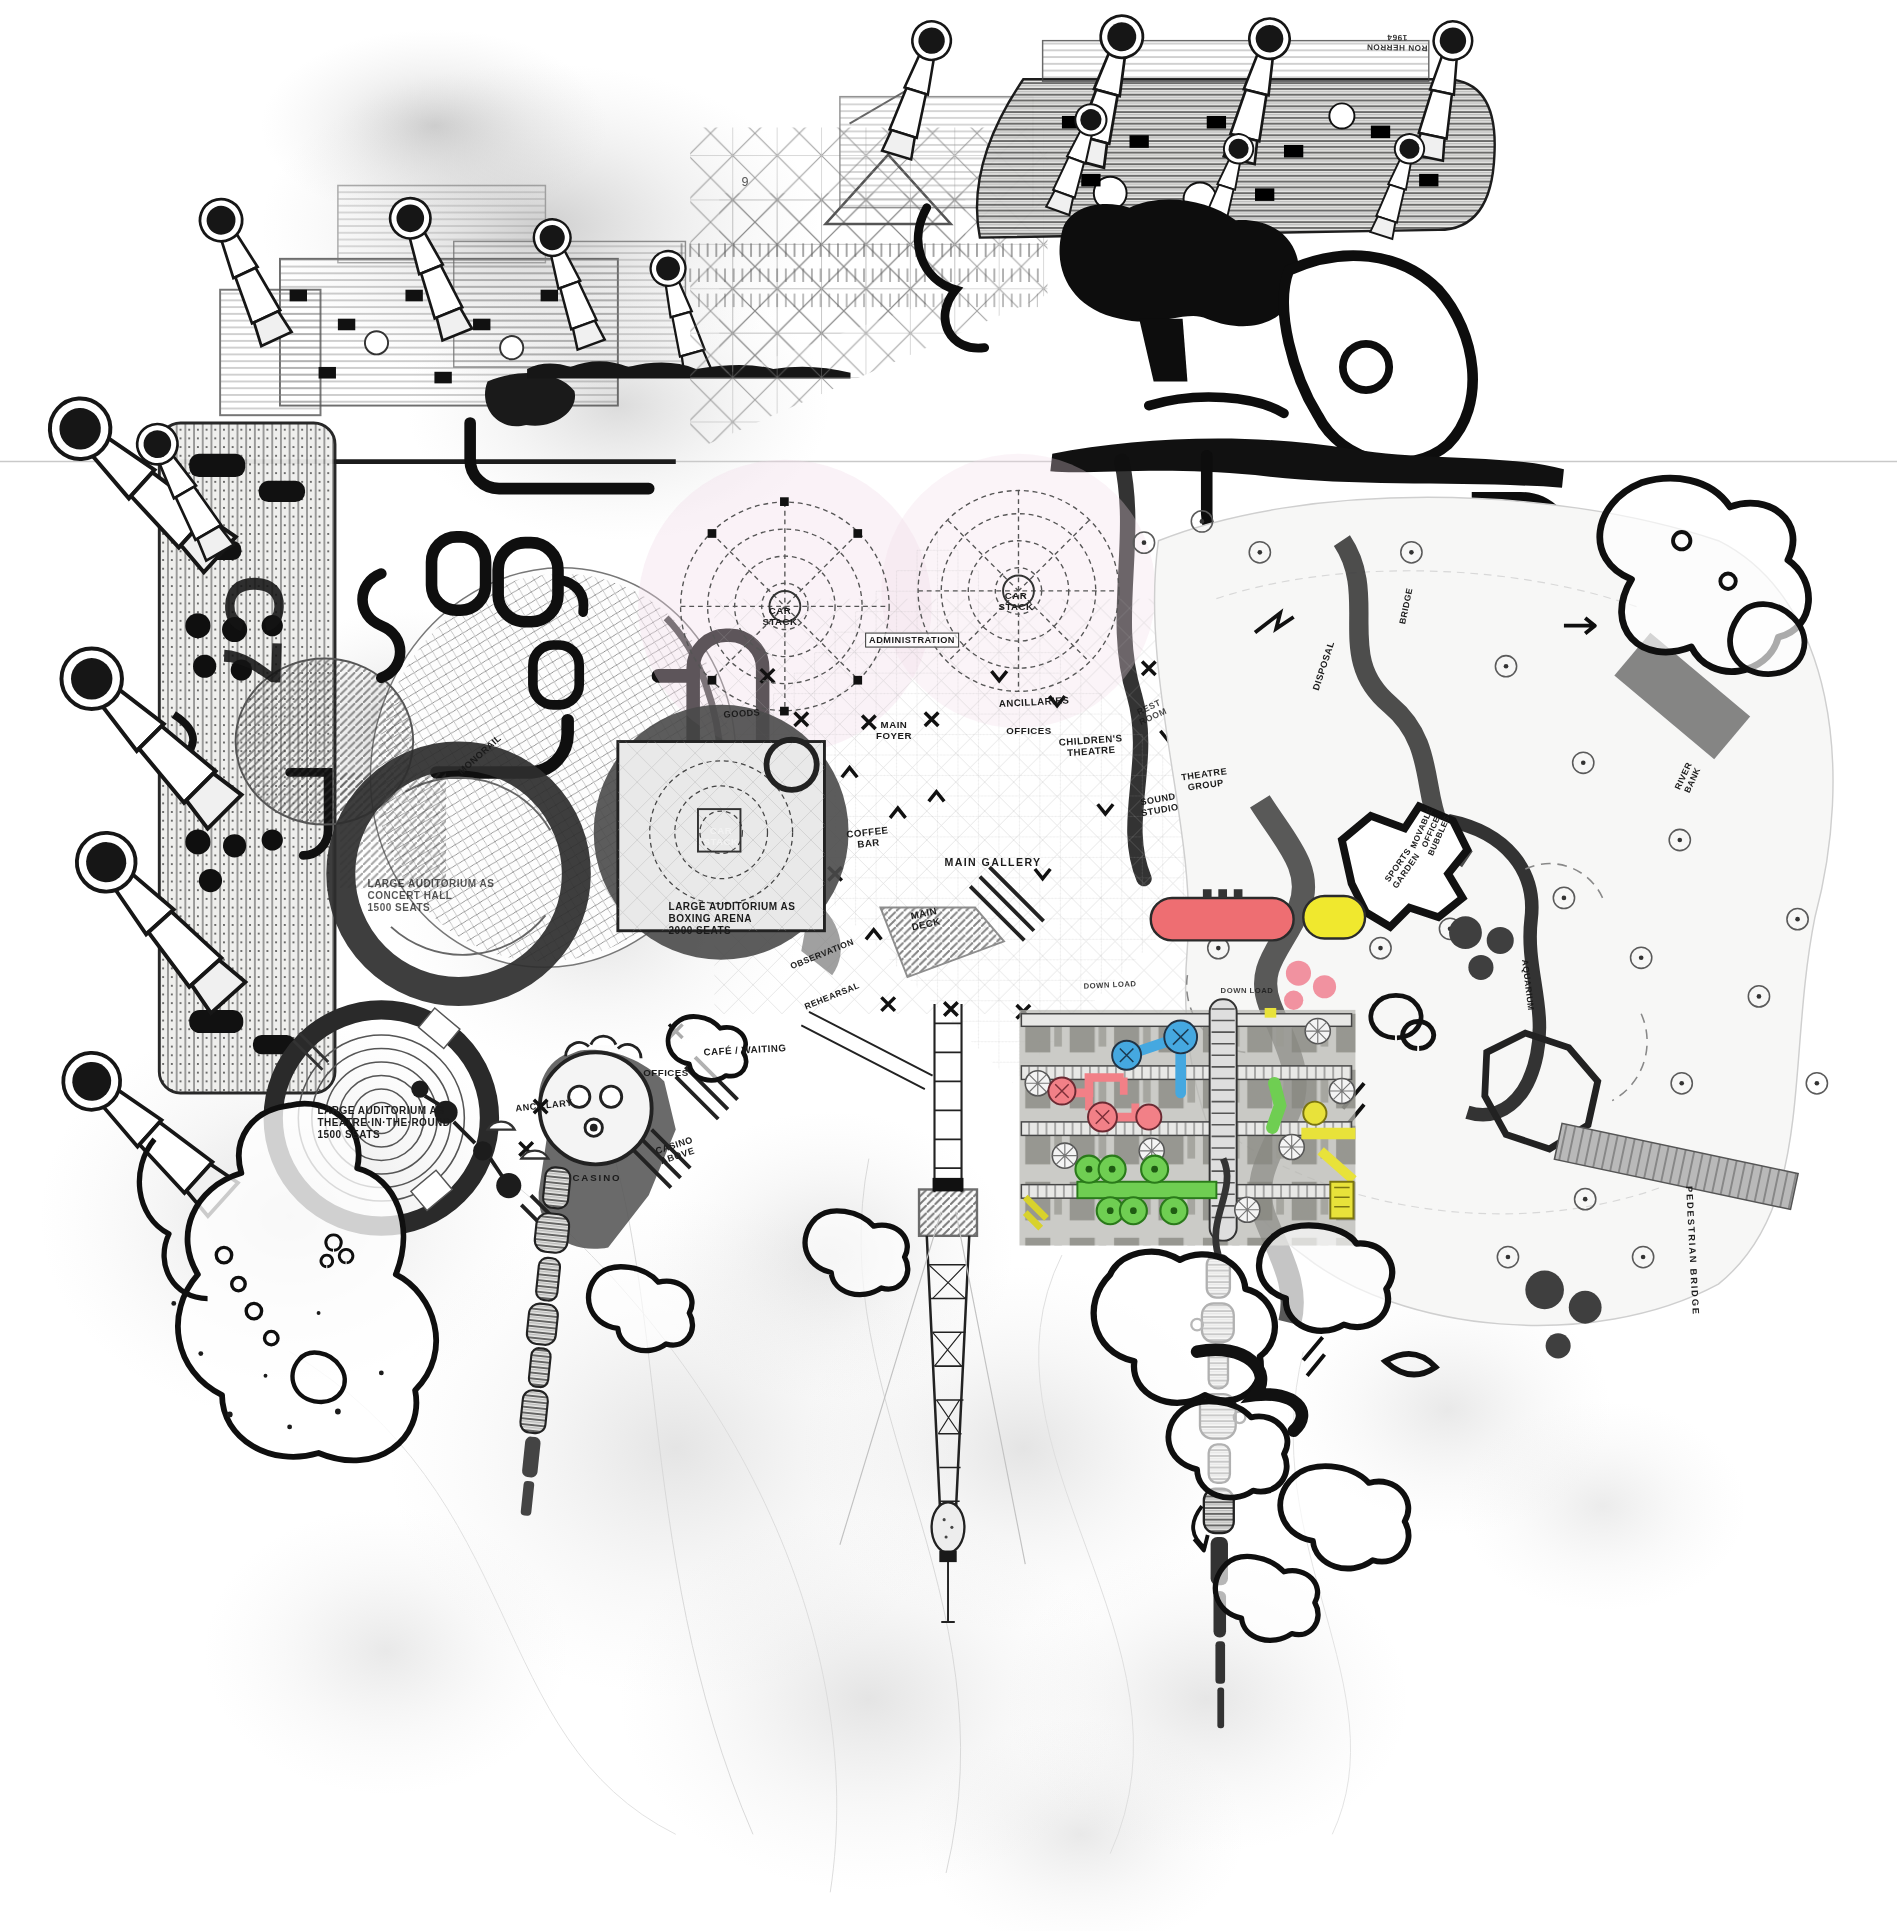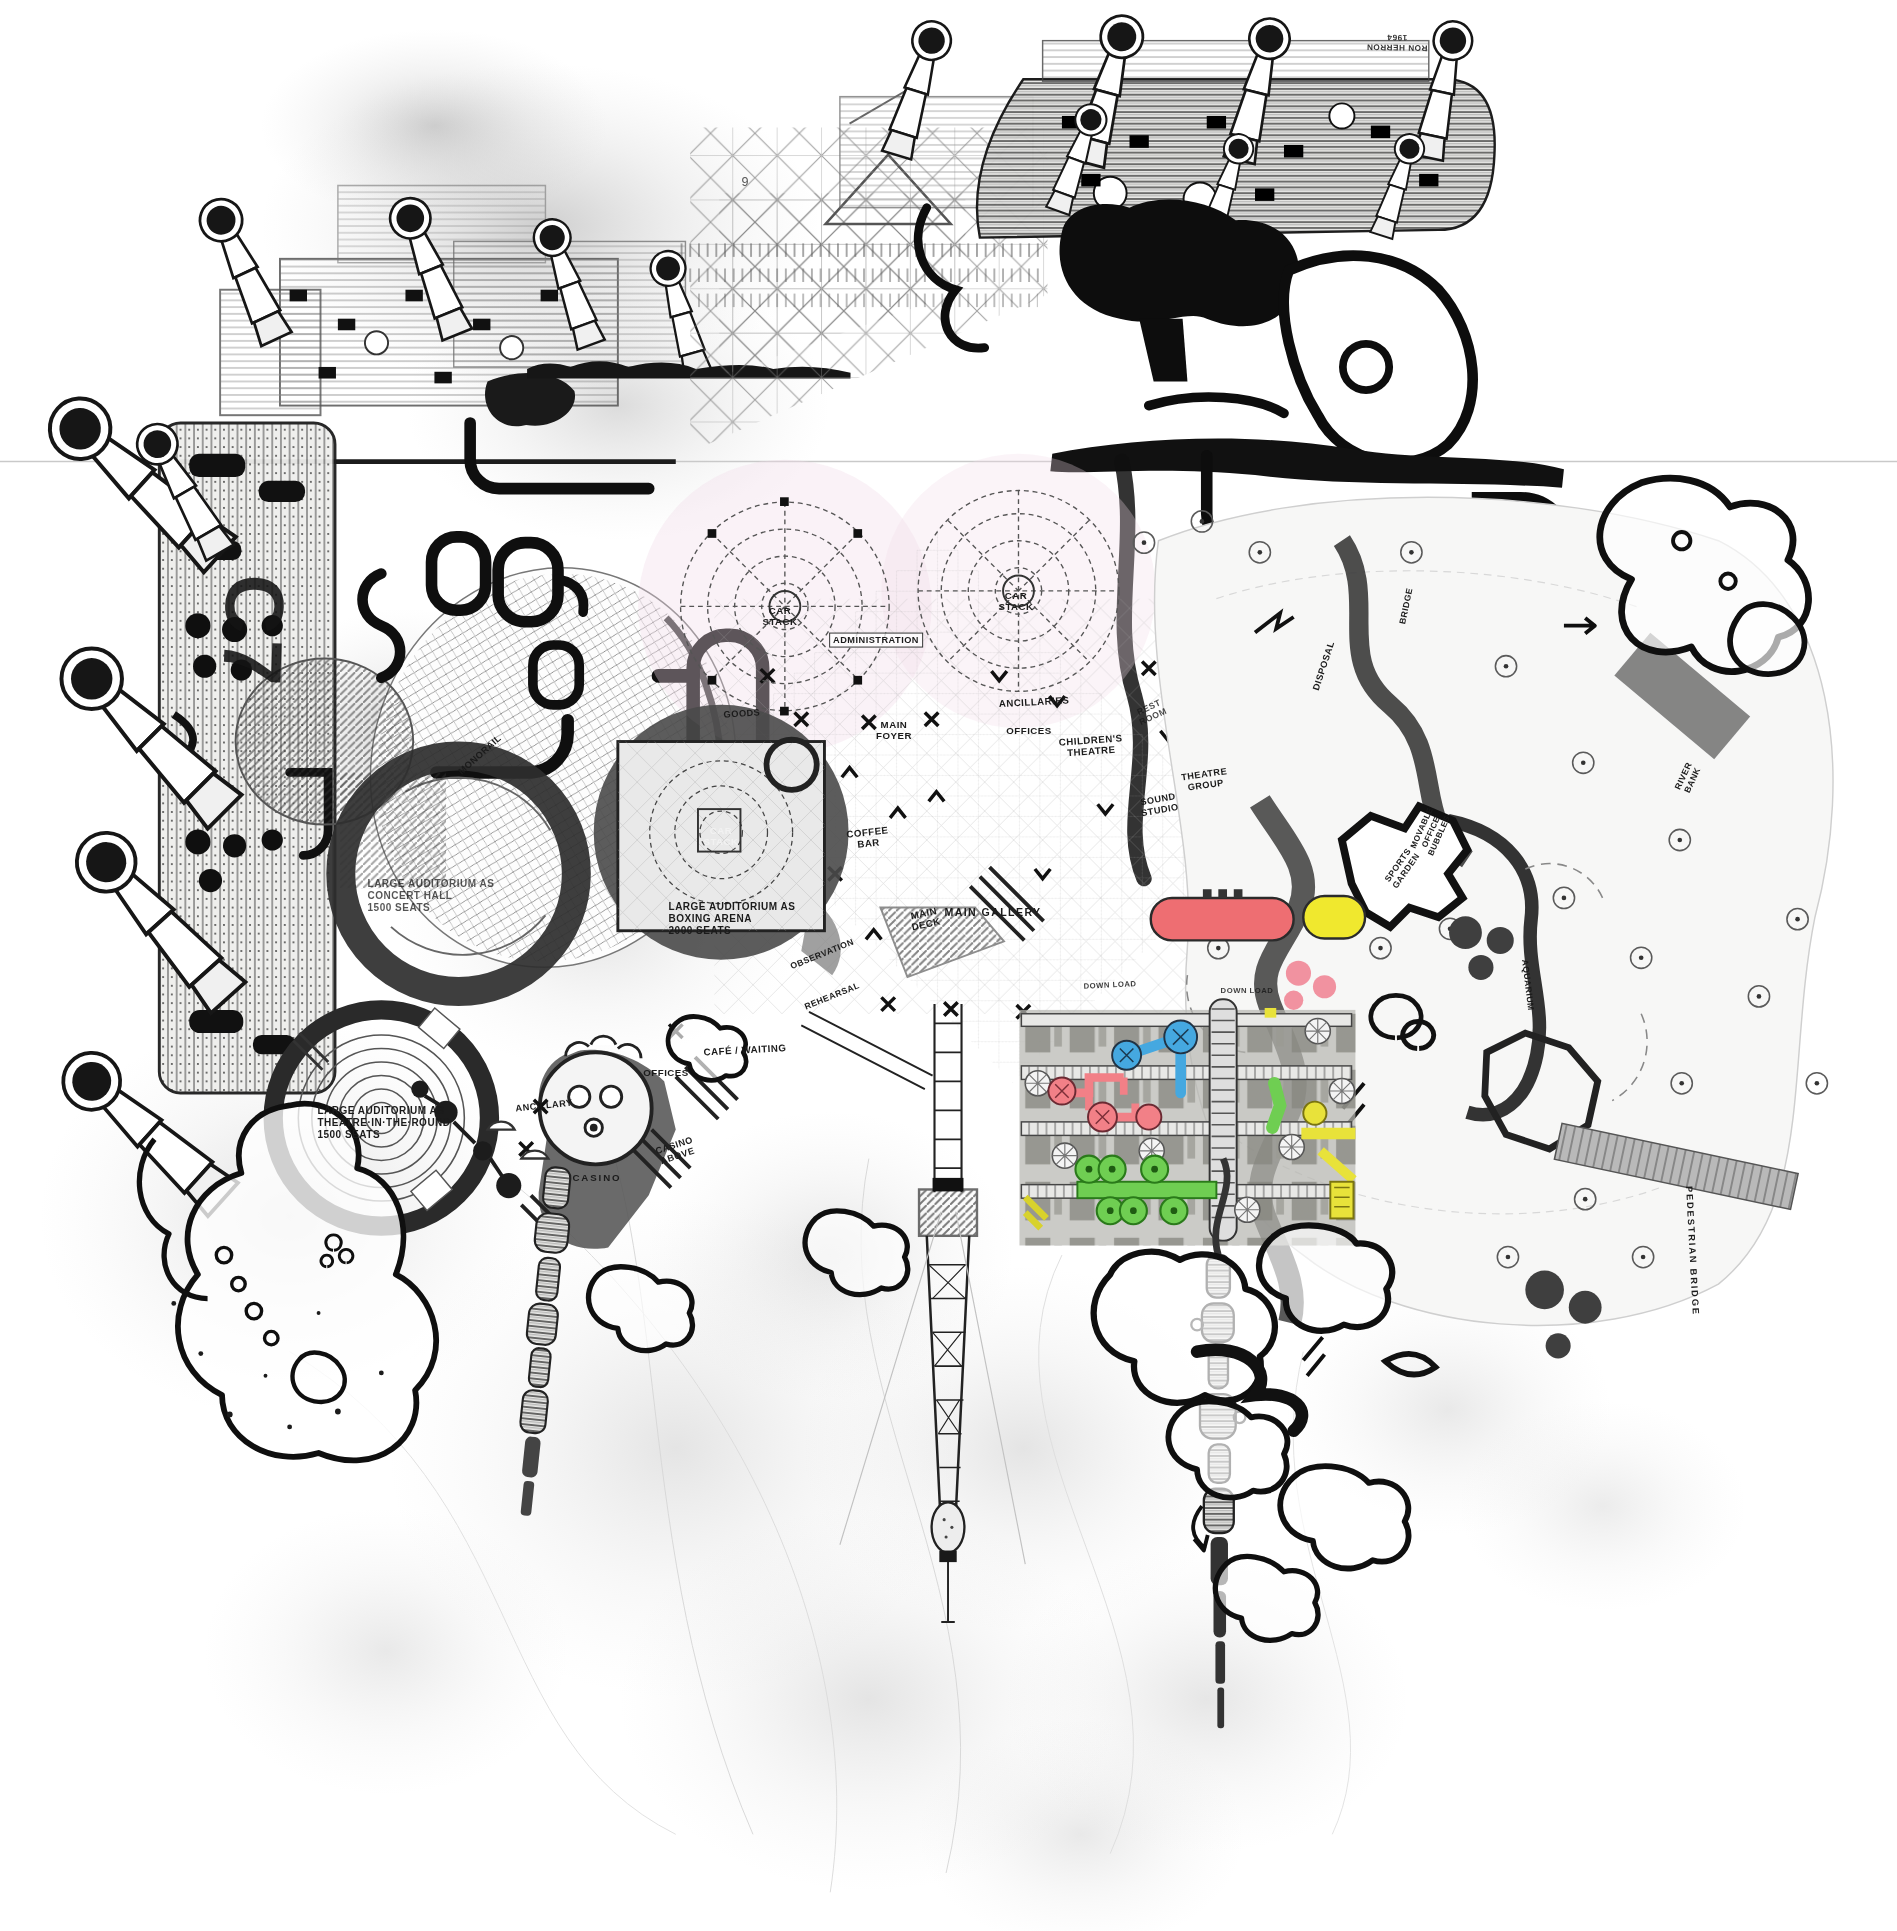--- a/index.html
+++ b/index.html
@@ -585,35 +585,35 @@
 </div>
 <div class="sheet" style="left:745px;top:182px">9</div>
 <div class="bigmark" style="left:253px;top:632px">C7</div>
 
 <div class="lbl" style="left:780px;top:616px;font-size:9.7px">CAR
 STACK</div>
 <div class="lbl" style="left:1016px;top:601px;font-size:9.7px">CAR
 STACK</div>
 <div class="lbl" style="left:721px;top:836px;font-size:9.7px;color:#f2f2f2">CAR
 STACK</div>
-<div class="lbl" style="left:876px;top:640px;font-size:9.2px;background:rgba(255,255,255,.75);padding:1px 2.9px;border:1px solid #333">ADMINISTRATION</div>
+<div class="lbl" style="left:912px;top:640px;font-size:9.2px;background:rgba(255,255,255,.75);padding:1px 2.9px;border:1px solid #333">ADMINISTRATION</div>
 <div class="lbl" style="left:742px;top:714px;font-size:9.2px;transform:translate(-50%,-50%) rotate(-4deg)">GOODS</div>
 <div class="lbl" style="left:894px;top:730px;font-size:9.7px">MAIN
 FOYER</div>
 <div class="lbl" style="left:1034px;top:702px;font-size:9.7px;transform:translate(-50%,-50%) rotate(-3deg)">ANCILLARIES</div>
 <div class="lbl" style="left:1029px;top:731px;font-size:9.7px">OFFICES</div>
 <div class="lbl" style="left:1091px;top:746px;font-size:9.7px;transform:translate(-50%,-50%) rotate(-4deg)">CHILDREN'S
 THEATRE</div>
 <div class="lbl" style="left:1151px;top:712px;font-size:8.7px;transform:translate(-50%,-50%) rotate(-25deg);opacity:.8">REST
 ROOM</div>
 <div class="lbl" style="left:1205px;top:780px;font-size:9.2px;transform:translate(-50%,-50%) rotate(-8deg)">THEATRE
 GROUP</div>
 <div class="lbl" style="left:1159px;top:805px;font-size:9.2px;transform:translate(-50%,-50%) rotate(-10deg)">SOUND
 STUDIO</div>
-<div class="lbl" style="left:993px;top:912px;font-size:10.6px;letter-spacing:1.4px">MAIN GALLERY</div>
+<div class="lbl" style="left:993px;top:862px;font-size:10.6px;letter-spacing:1.4px">MAIN GALLERY</div>
 <div class="lbl" style="left:868px;top:838px;font-size:9.7px;transform:translate(-50%,-50%) rotate(-6deg)">COFFEE
 BAR</div>
 <div class="lbl" style="left:925px;top:919px;font-size:9.7px;transform:translate(-50%,-50%) rotate(-12deg)">MAIN
 DECK</div>
 <div class="lbl" style="left:822px;top:954px;font-size:8.7px;transform:translate(-50%,-50%) rotate(-22deg)">OBSERVATION</div>
 <div class="lbl" style="left:832px;top:996px;font-size:8.7px;transform:translate(-50%,-50%) rotate(-22deg)">REHEARSAL</div>
 <div class="lbl" style="left:732px;top:919px;font-size:10px;text-align:left">LARGE AUDITORIUM AS
 BOXING ARENA
 2000 SEATS</div>
 <div class="lbl" style="left:431px;top:896px;font-size:10px;text-align:left;opacity:.75">LARGE AUDITORIUM AS

